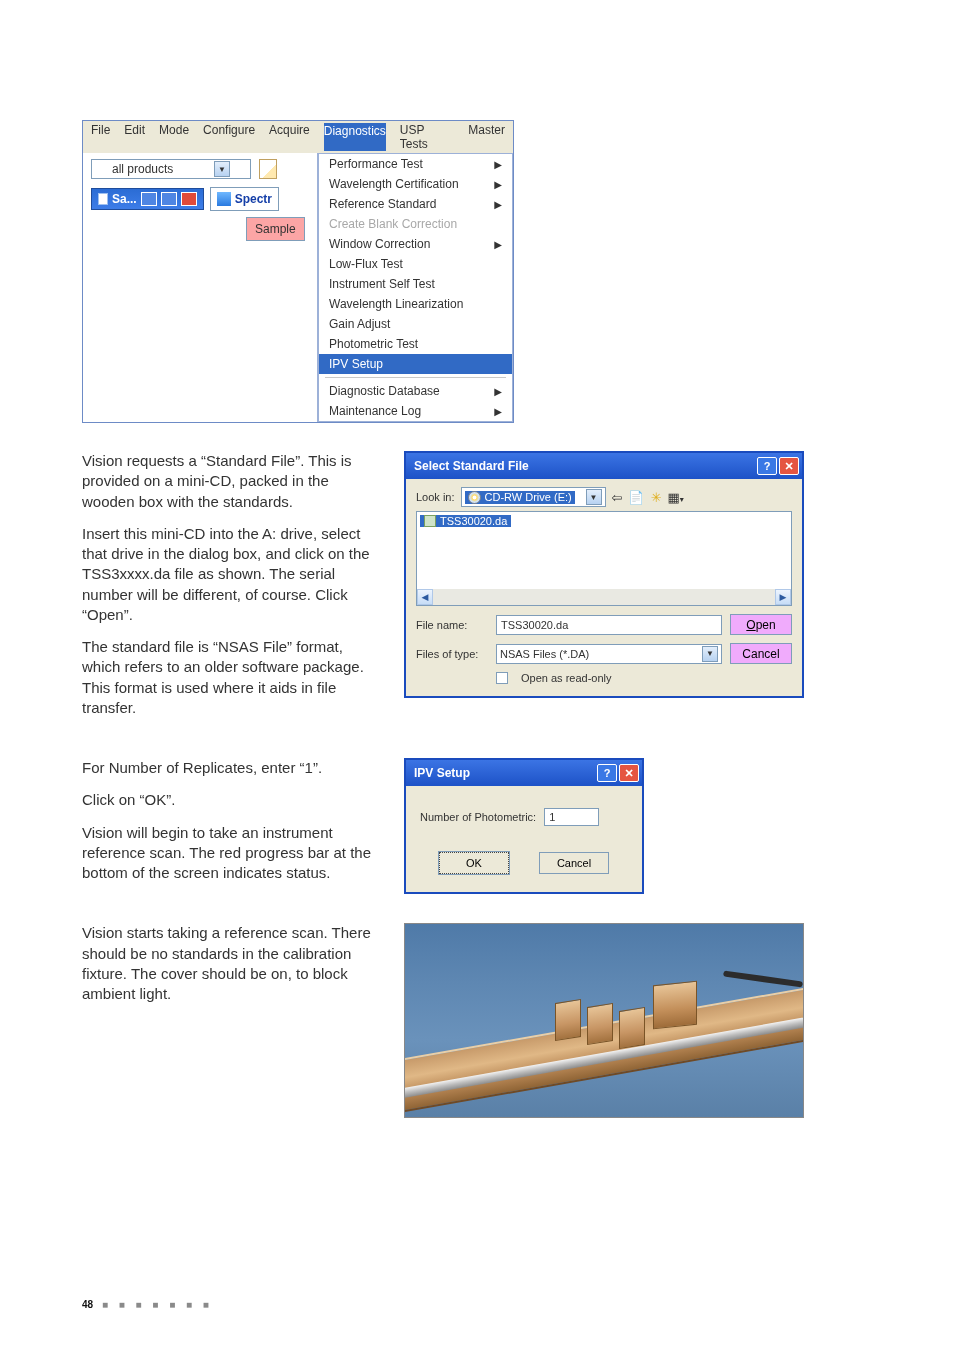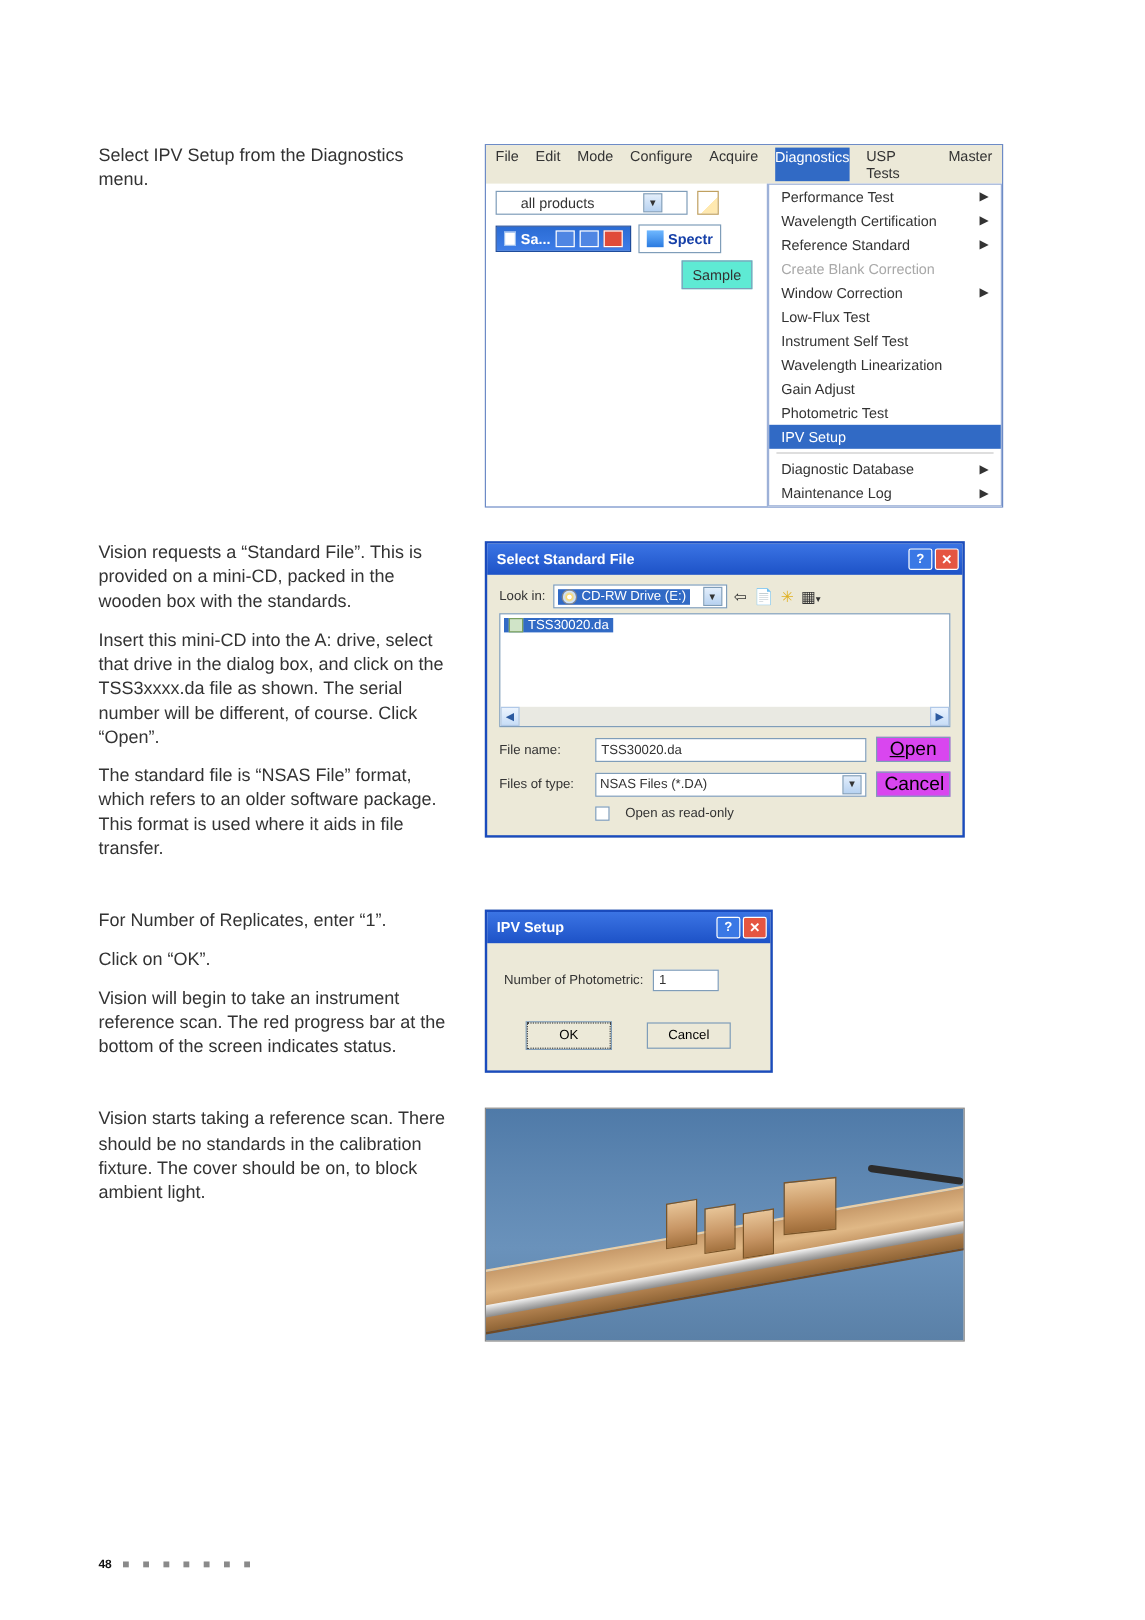--- a/index.html
+++ b/index.html
@@ -41,21 +41,21 @@
     display: flex; align-items: center; padding: 0 20px; justify-content: space-between;
   }
   .combo-btn { width: 16px; height: 16px; background: linear-gradient(#e3eefb,#b7d2f1); border: 1px solid #7f9db9; display:flex;align-items:center;justify-content:center;font-size:8px; }
   .newglyph { width:18px;height:20px;border:1px solid #c0a060;background:linear-gradient(135deg,#fff 60%,#ffe9b0 60%); }
   .dockrow { display: flex; gap: 6px; align-items: center; }
   .titlethumb { display:flex;background:linear-gradient(#2b6cd4,#3d7de8);color:#fff;padding:2px 6px;font-weight:bold;border:1px solid #1e4c9b;gap:4px;align-items:center;height:22px;}
   .wbtn{width:16px;height:14px;border:1px solid #fff;background:#4f86e3;display:inline-block;}
   .wbtn.x{background:#e04b3a;}
   .spectr{background:#fff;border:1px solid #7f9db9;color:#153fa8;font-weight:bold;padding:4px 6px;display:flex;gap:4px;align-items:center;}
   .spectr .ic{width:14px;height:14px;background:linear-gradient(#6fb8ff,#2a7ae0);}
-  .samplebtn{border:1px solid #7f9db9;background:#5eead4;padding:4px 8px;width:max-content;margin-top:6px;margin-left:155px;font-size:12px;}
+  .samplebtn{border:1px solid #7f9db9;background:#fca5a5;padding:4px 8px;width:max-content;margin-top:6px;margin-left:155px;font-size:12px;}
   .dropdown {
     width: 195px; border: 1px solid #9db1d8; background: #fff;
     font-size: 12px;
   }
   .dd-item { padding: 3px 10px 3px 10px; display:flex;justify-content:space-between;align-items:center; }
   .dd-item.disabled { color: #a8a8a8; }
   .dd-item.sel { background: #316ac5; color: #fff; }
   .dd-sep { height:1px;background:#c9c9c9;margin:3px 6px; }
   .arrow { font-size: 10px; }
 
@@ -81,21 +81,21 @@
   .cdglyph{width:13px;height:13px;border-radius:50%;background:radial-gradient(circle,#fff 20%,#ffd966 30%,#cfe4ff 60%,#9ec0f0 90%);border:1px solid #888;}
   .tbicons{display:flex;gap:6px;align-items:center;font-size:13px;color:#333;}
   .filelist{border:1px solid #7f9db9;background:#fff;height:95px;padding:3px;position:relative;}
   .filelist .item{display:inline-flex;align-items:center;gap:4px;background:#316ac5;color:#fff;padding:0 4px;font-size:11px;}
   .filelist .item .fic{width:12px;height:12px;background:#d0e4c8;border:1px solid #7aa060;}
   .hscroll{position:absolute;left:0;right:0;bottom:0;height:16px;background:#e9e9e2;display:flex;justify-content:space-between;align-items:center;}
   .sbbtn{width:16px;height:16px;background:linear-gradient(#ecf4fe,#c7ddf7);border:1px solid #b0c8e8;display:flex;align-items:center;justify-content:center;font-size:9px;color:#2c5aa0;}
   .form-row{display:flex;align-items:center;gap:8px;margin-top:8px;}
   .form-row label{width:72px;}
   .tinput{border:1px solid #7f9db9;background:#fff;height:20px;flex:1;padding:0 4px;display:flex;align-items:center;font-size:11px;}
-  .dbtn{width:62px;height:21px;border:1px solid #7f9db9;background:#d946ef;font-size:16px;}
+  .dbtn{width:62px;height:21px;border:1px solid #7f9db9;background:#f0abfc;font-size:12px;}
   .typesel{border:1px solid #7f9db9;background:#fff;height:20px;flex:1;display:flex;align-items:center;justify-content:space-between;padding:0 3px;}
   .chk{width:12px;height:12px;border:1px solid #7f9db9;background:#fff;display:inline-block;margin-right:5px;vertical-align:middle;}
 
   
   .ipvdlg{ width:240px;border:2px solid #1a4bbd;background:#ece9d8;font-family:Tahoma,sans-serif;font-size:11px;}
   .ipvbody{padding:22px 14px 18px 14px;}
   .ipv-row{display:flex;align-items:center;gap:8px;margin-bottom:26px;}
   .ipv-row .numin{border:1px solid #7f9db9;background:#fff;width:55px;height:18px;padding:0 4px;display:flex;align-items:center;}
   .btnrow{display:flex;justify-content:center;gap:30px;}
   .focusbtn{width:70px;height:22px;border:1px dotted #444;background:#ece9d8;font-size:11px;box-shadow:0 0 0 1px #7f9db9;}
@@ -137,23 +137,20 @@
 
   
   .pagefoot{position:absolute;bottom:40px;left:82px;font-size:10px;font-weight:bold;}
   .pagefoot b{color:#111;}
   .dots{color:#8a8a8a;letter-spacing:4px;margin-left:6px;}
 </style>
 </head>
 <body>
 
 <div class="row">
-  <div class="left">
-    <p>Select IPV Setup from the Diagnostics menu.</p>
-  </div>
   <div class="right">
     <div class="app-menu">
       <div class="menubar">
         <span>File</span>
         <span>Edit</span>
         <span>Mode</span>
         <span>Configure</span>
         <span>Acquire</span>
         <span class="hot">Diagnostics</span>
         <span>USP Tests</span>

